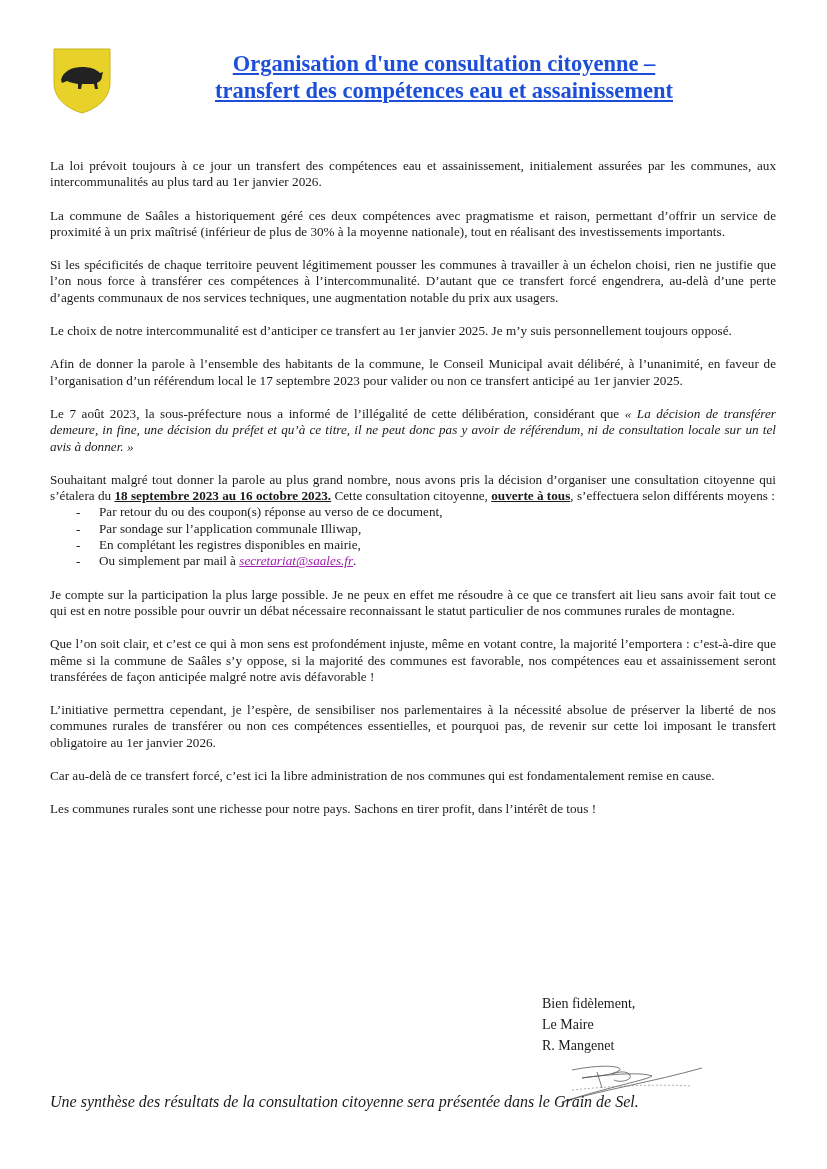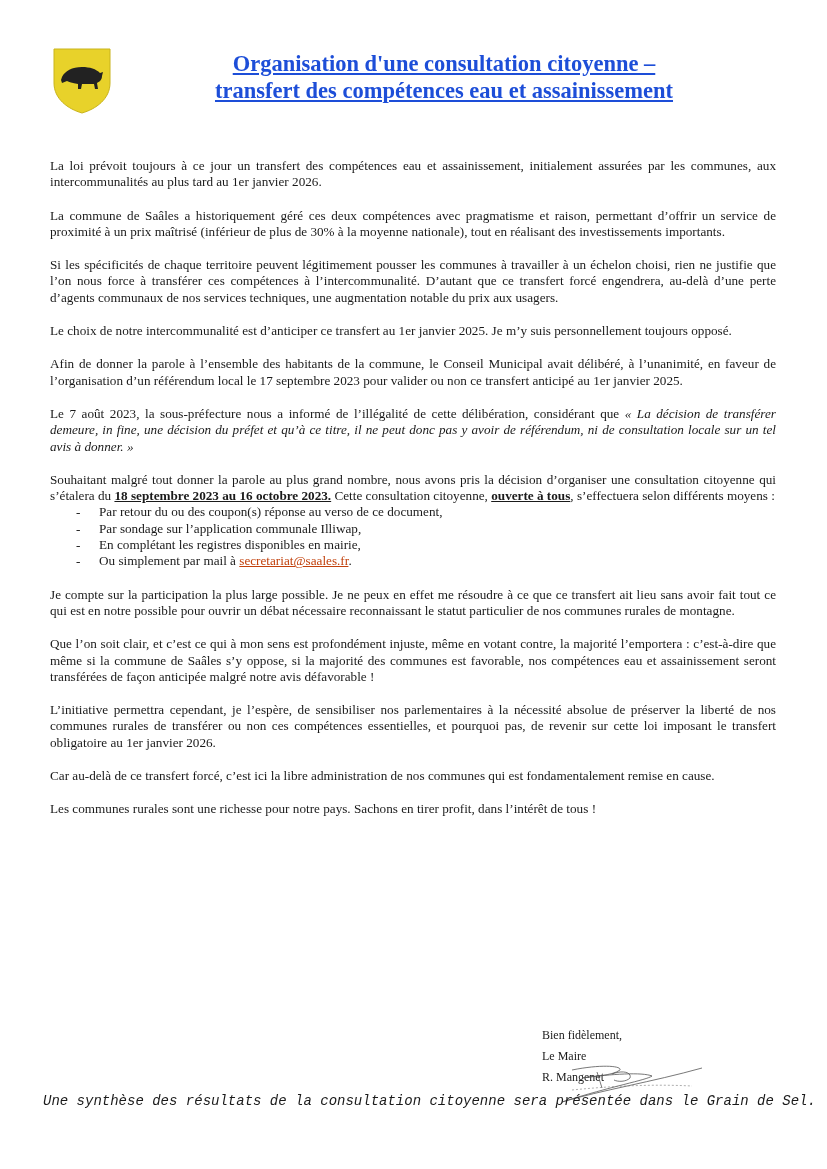--- a/index.html
+++ b/index.html
@@ -10,27 +10,27 @@
       font-family: "Liberation Serif", serif; font-weight: bold; font-size: 22.5px; line-height: 27px;
       text-decoration: underline; color: #1d4ed8; }
     .body { position: absolute; left: 50px; top: 138px; width: 726px;
       font-family: "Liberation Serif", serif; font-size: 13.2px; line-height: 16.3px; margin-top: 20px; }
     .body p { margin: 0 0 17px 0; text-align: justify; }
     .body ul { margin: -17px 0 17px 0; padding: 0; list-style: none; }
     .body li { padding-left: 49px; position: relative; }
     .body li::before { content: "-"; position: absolute; left: 26px; }
     .bu { font-weight: bold; text-decoration: underline; }
     .it { font-style: italic; }
-    a.mail { color: #c2410c; text-decoration: underline; }
-    .sign { position: absolute; left: 542px; top: 1027px;
-      font-family: "Liberation Serif", serif; font-size: 12px; line-height: 17px; }
+    a.mail { color: #a21caf; text-decoration: underline; font-style: italic; }
+    .sign { position: absolute; left: 542px; top: 995px;
+      font-family: "Liberation Serif", serif; font-size: 14px; line-height: 17px; }
     .sign div { margin-bottom: 4px; }
     .sig-img { position: absolute; left: 552px; top: 1060px; width: 160px; height: 44px; }
-    .footnote { position: absolute; left: 43px; top: 1093px;
-      font-family: Liberation Mono, monospace; font-style: italic; font-size: 14px; }
+    .footnote { position: absolute; left: 50px; top: 1093px;
+      font-family: Liberation Serif, serif; font-style: italic; font-size: 16px; }
   </style>
 </head>
 <body>
 
 <svg class="crest" viewBox="0 0 60 68">
   <path d="M2 2 H58 V36 C58 52 44 62 30 66 C16 62 2 52 2 36 Z" fill="#e8d22a" stroke="#c9b41c" stroke-width="1"></path>
   <path d="M10 30 C13 24 20 20 30 20 C38 20 44 22 48 26 L51 25 L50 29 C50 33 47 35 45 36 L46 42 L43 42 L42 37 L30 37 L29 42 L26 42 L26 37 C20 36 17 35 15 34 L10 36 L9 33 Z" fill="#222"></path>
 </svg>
 
 <div class="title">

